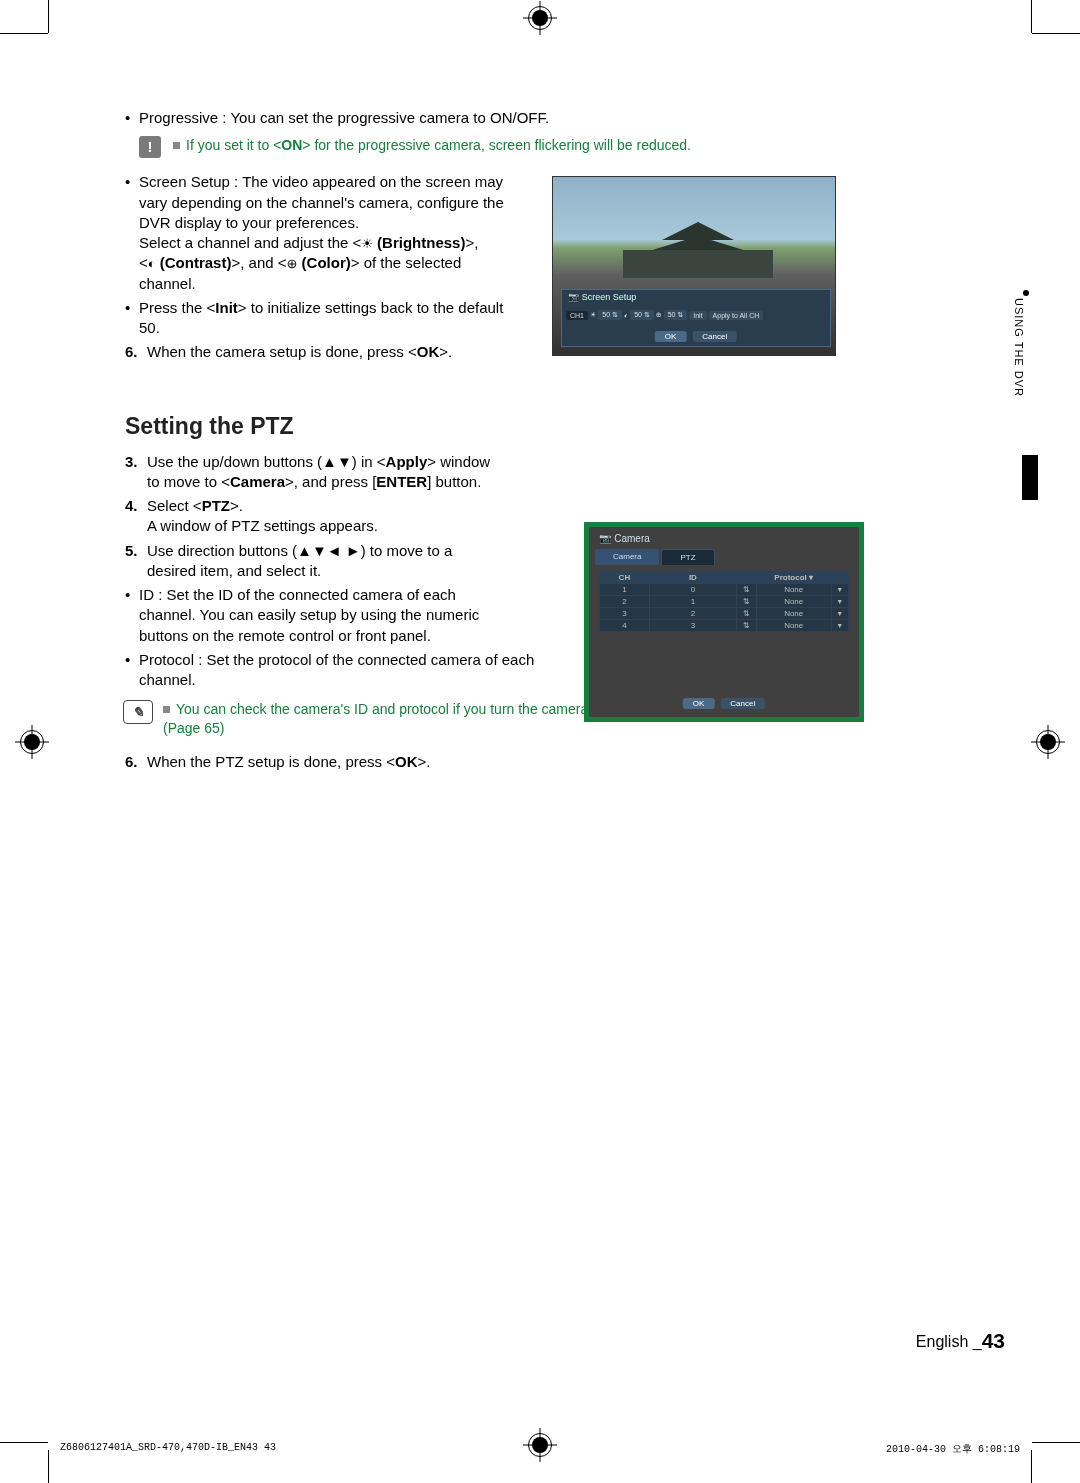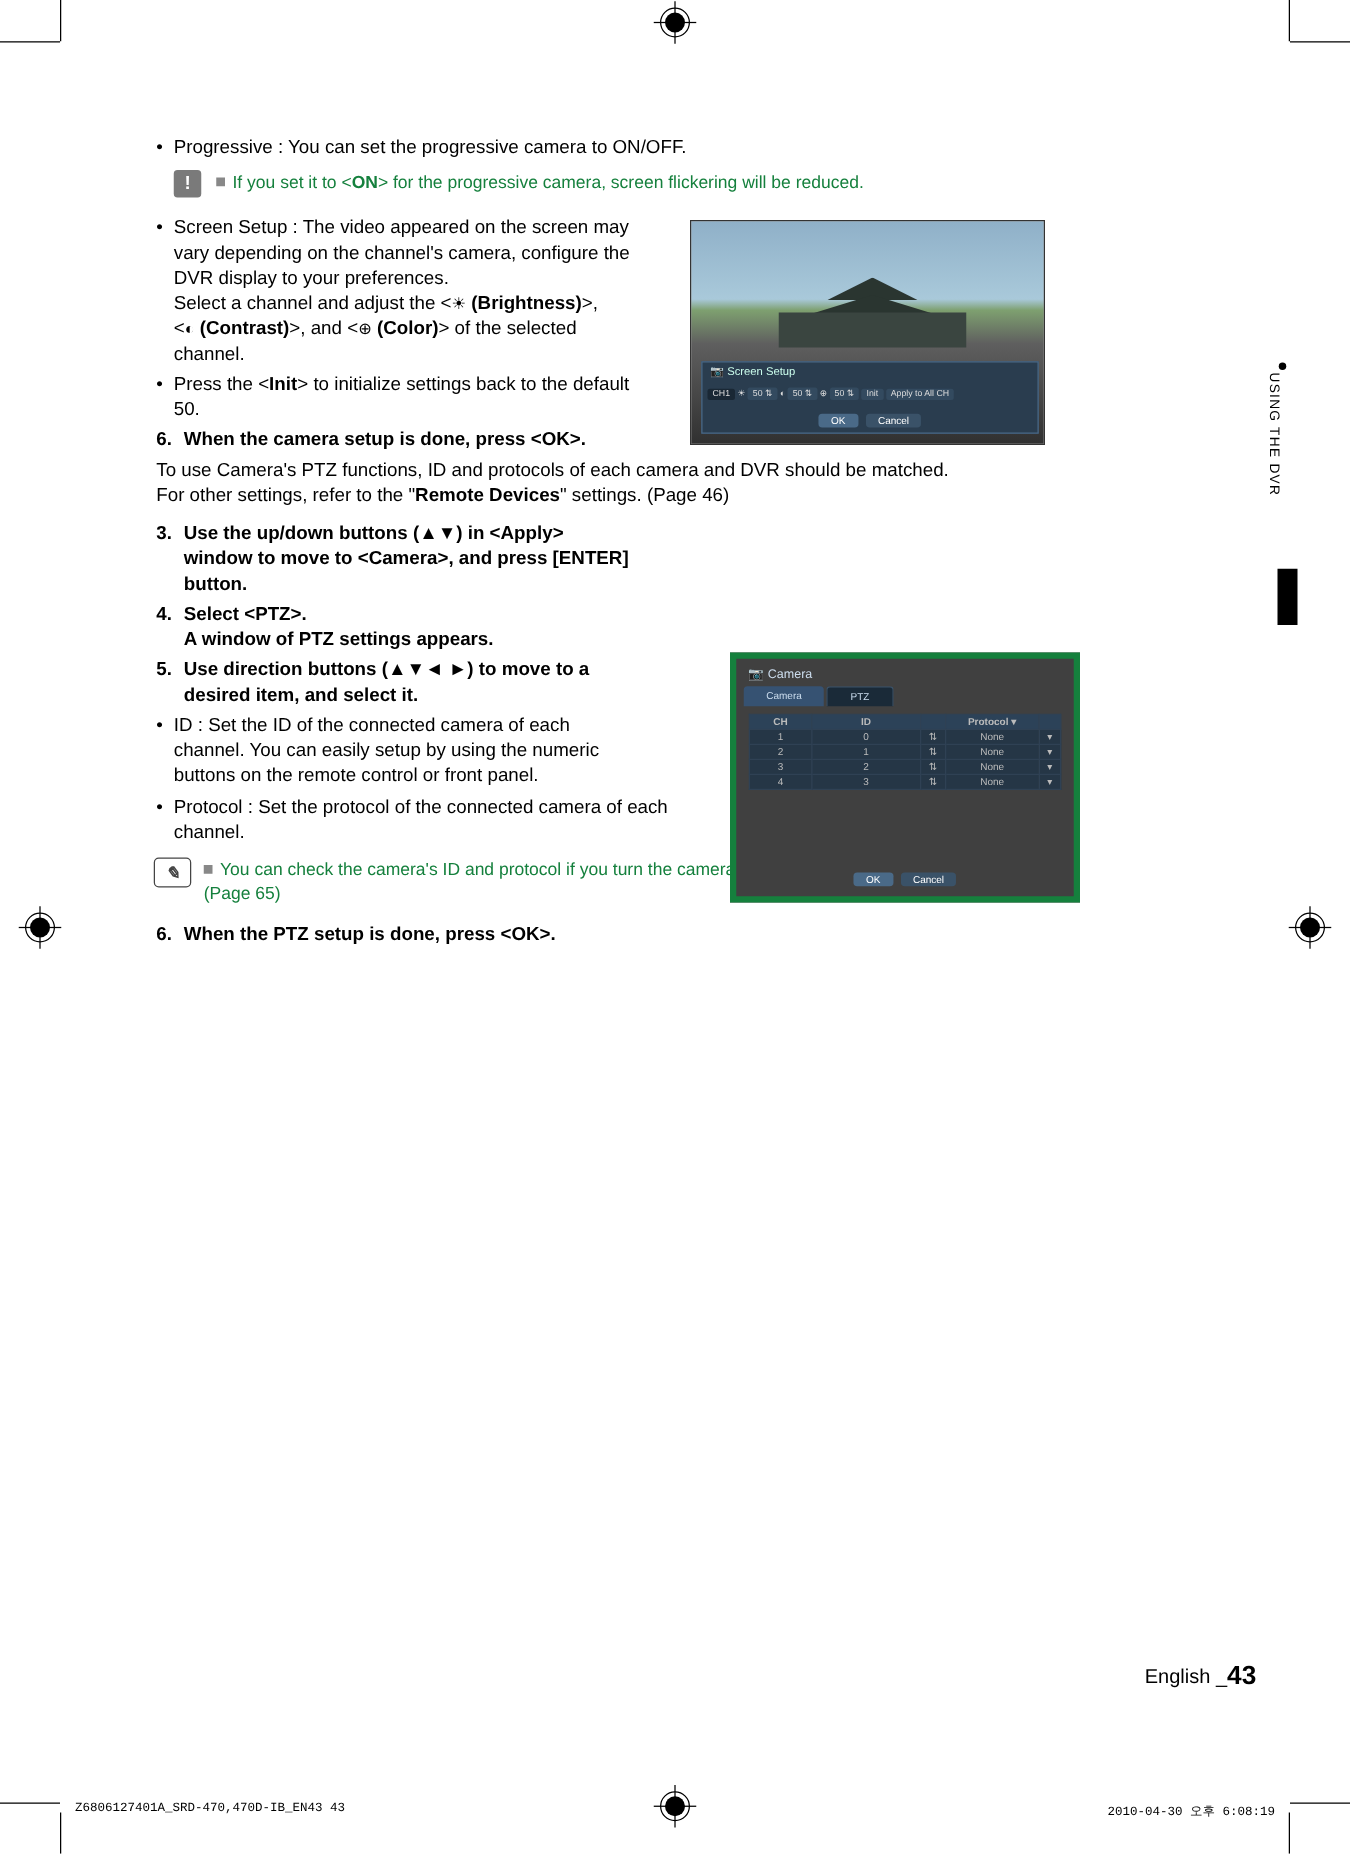--- a/index.html
+++ b/index.html
@@ -29,21 +29,21 @@
     top: 108px;
     width: 720px;
     font-size: 15px;
     line-height: 1.35;
   }
   .bullet { display:flex; margin-bottom:4px;}
   .bullet .dot { width:14px; flex:0 0 14px;}
   .bullet .txt { flex:1;}
   .numbered { display:flex; margin-bottom:4px;}
   .numbered .num { width:22px; flex:0 0 22px; font-weight:bold;}
-  .numbered .txt { flex:1;font-weight:bold;}
+  .numbered .txt { flex:1;}
   
   .warn-row { display:flex; align-items:flex-start; margin:8px 0 14px 0;}
   .warn-icon {
     width:22px; height:22px; background:#7a7a7a; border-radius:3px;
     display:flex; align-items:center; justify-content:center;
     color:#fff; font-weight:bold; font-size:15px; margin-right:12px; margin-left:14px;
     flex:0 0 22px;
   }
   .warn-text { flex:1; font-size:14px; color:#15803d; font-family: Arial, sans-serif; }
   .small-sq { width:7px; height:7px; background:#888; display:inline-block; margin-right:6px; vertical-align:1px;}
@@ -207,25 +207,22 @@
   <div class="bullet col-left">
     <span class="dot">•</span>
     <span class="txt">Press the &lt;<b>Init</b>&gt; to initialize settings back to the default 50.</span>
   </div>
 
   <div class="numbered col-left">
     <span class="num">6.</span>
     <span class="txt">When the camera setup is done, press &lt;<b>OK</b>&gt;.</span>
   </div>
 
-
-  <div class="intro">
-    <span>To use Camera's PTZ functions, ID and protocols of each camera and DVR should be matched.</span><br>
-    For other settings, refer to the "<b>Remote Devices</b>" settings. (Page 46)
-  </div>
+  <div class="h2">Setting the PTZ</div>
+
 
 
   <div class="numbered col-left">
     <span class="num">3.</span>
     <span class="txt">Use the up/down buttons (▲▼) in &lt;<b>Apply</b>&gt; window to move to &lt;<b>Camera</b>&gt;, and press [<b>ENTER</b>] button.</span>
   </div>
 
   <div class="numbered col-left">
     <span class="num">4.</span>
     <span class="txt">Select &lt;<b>PTZ</b>&gt;.<br>A window of PTZ settings appears.</span>

